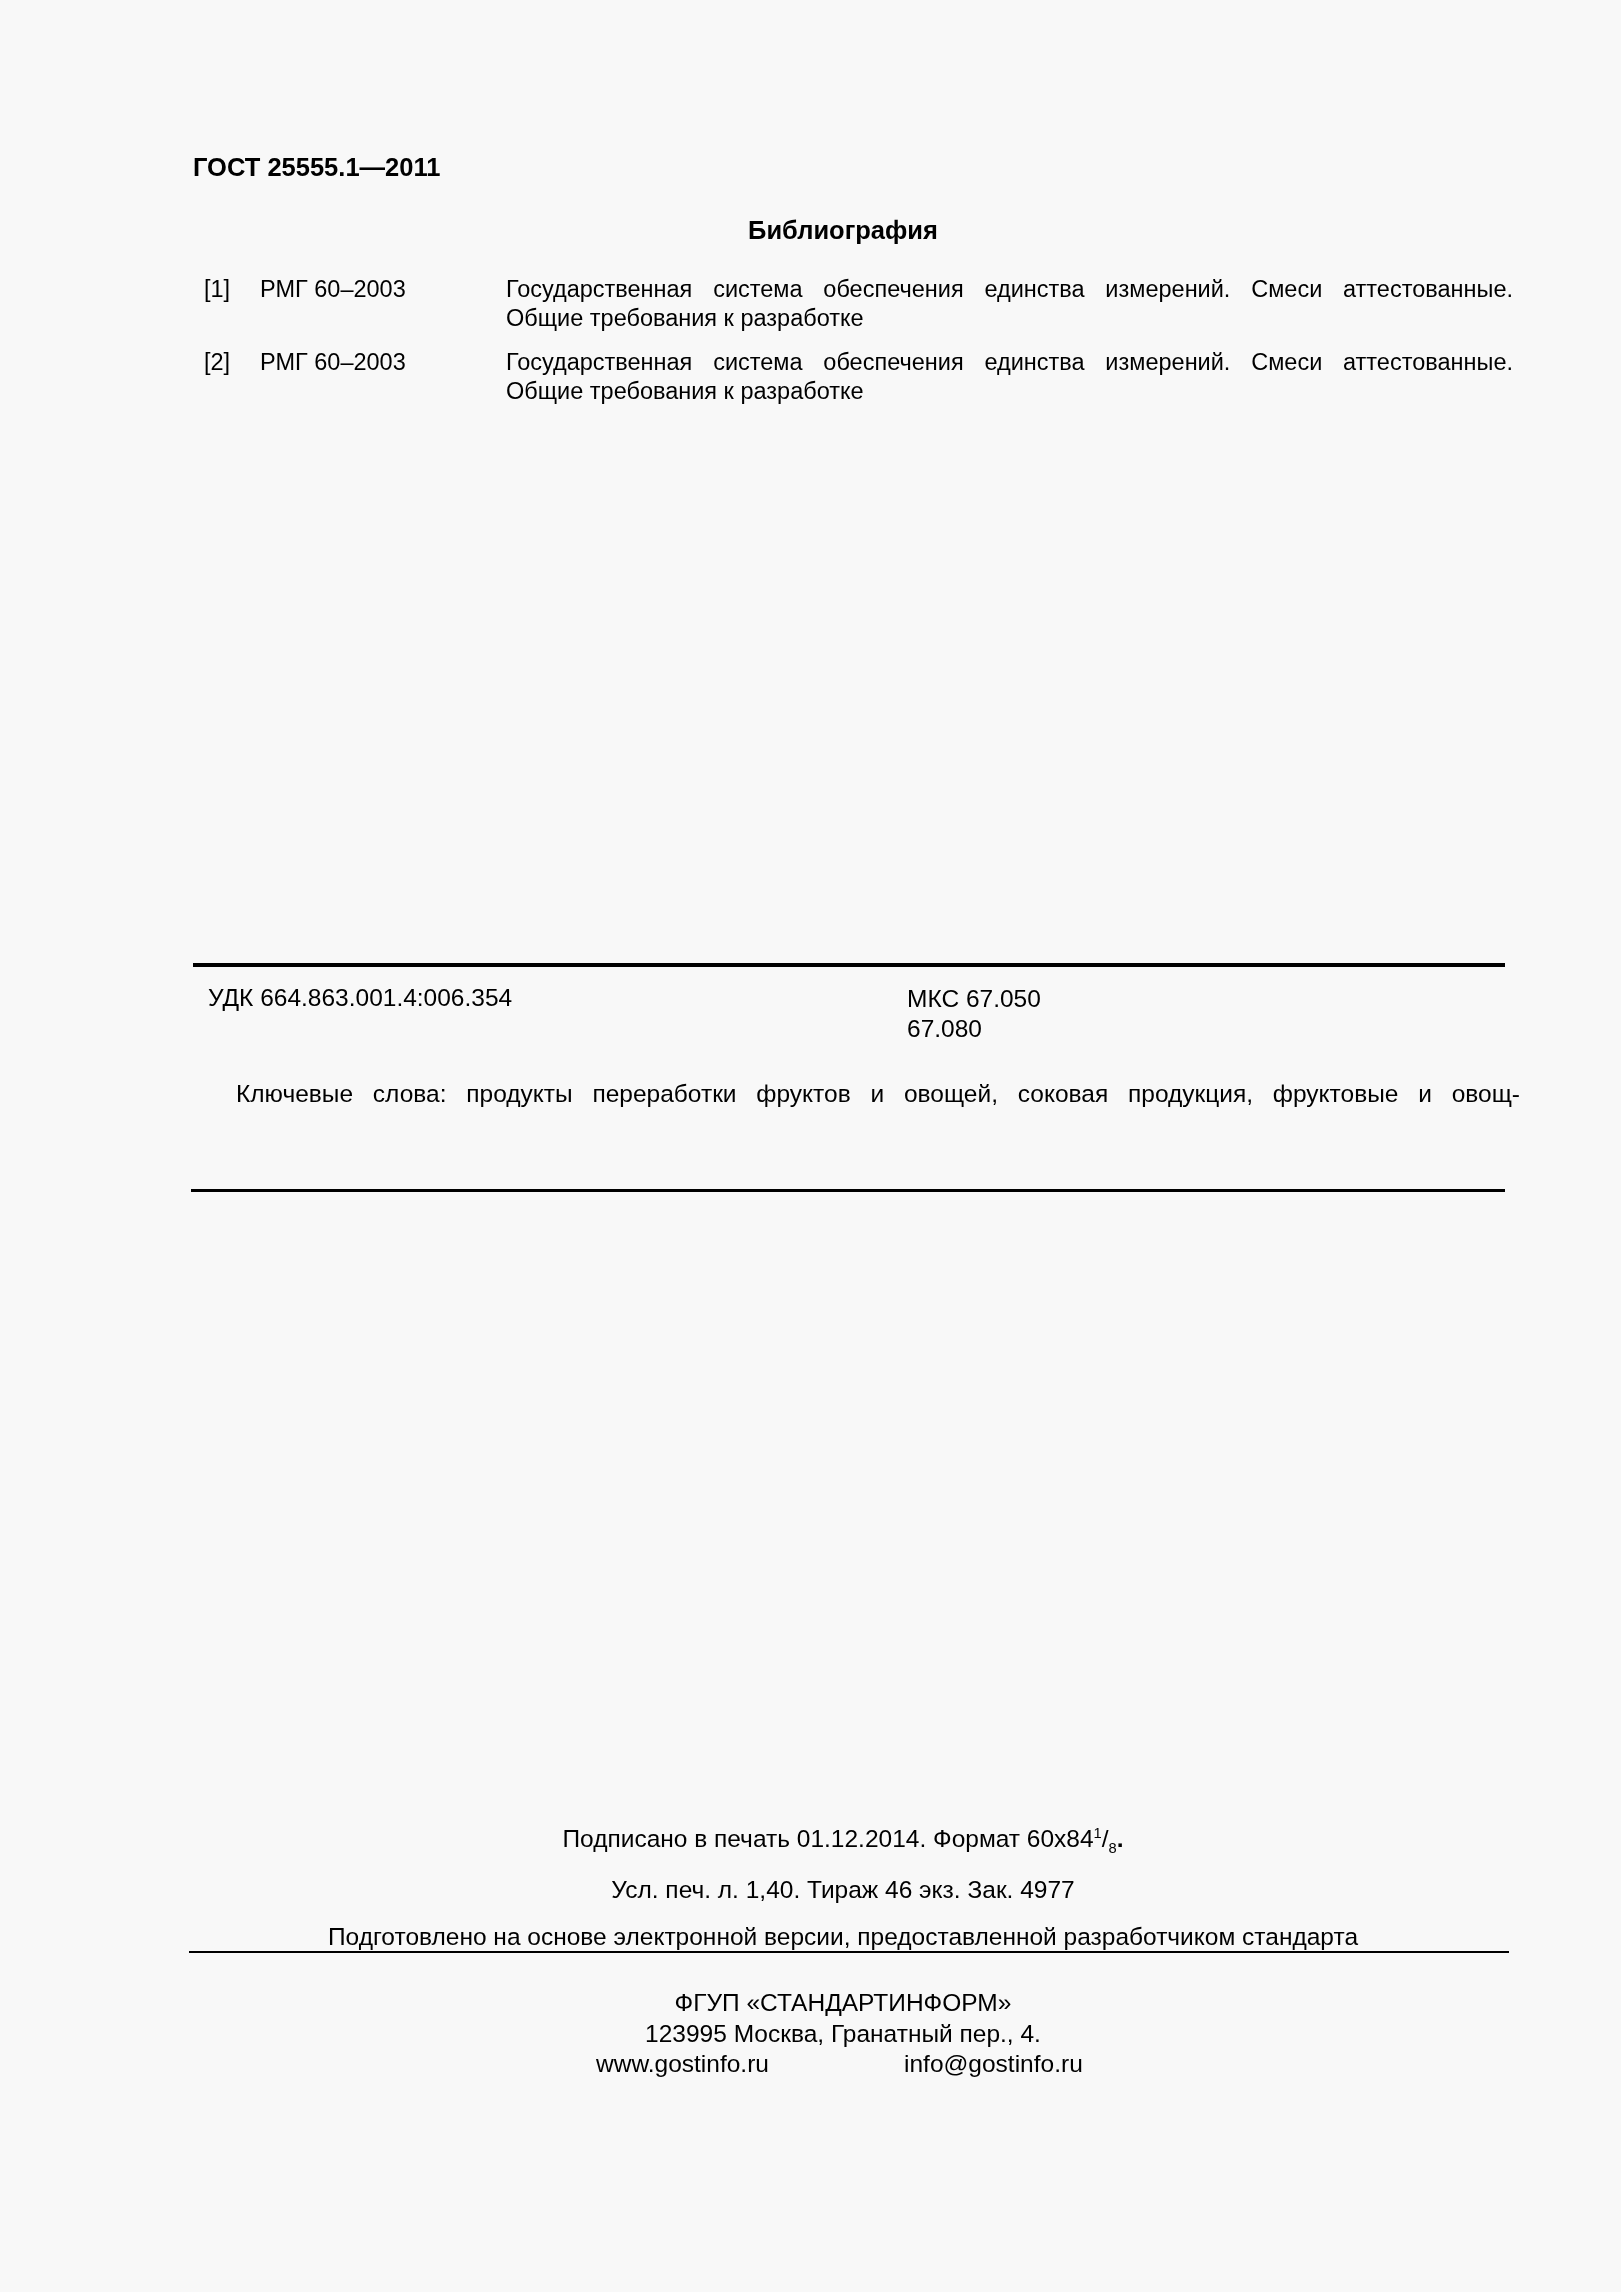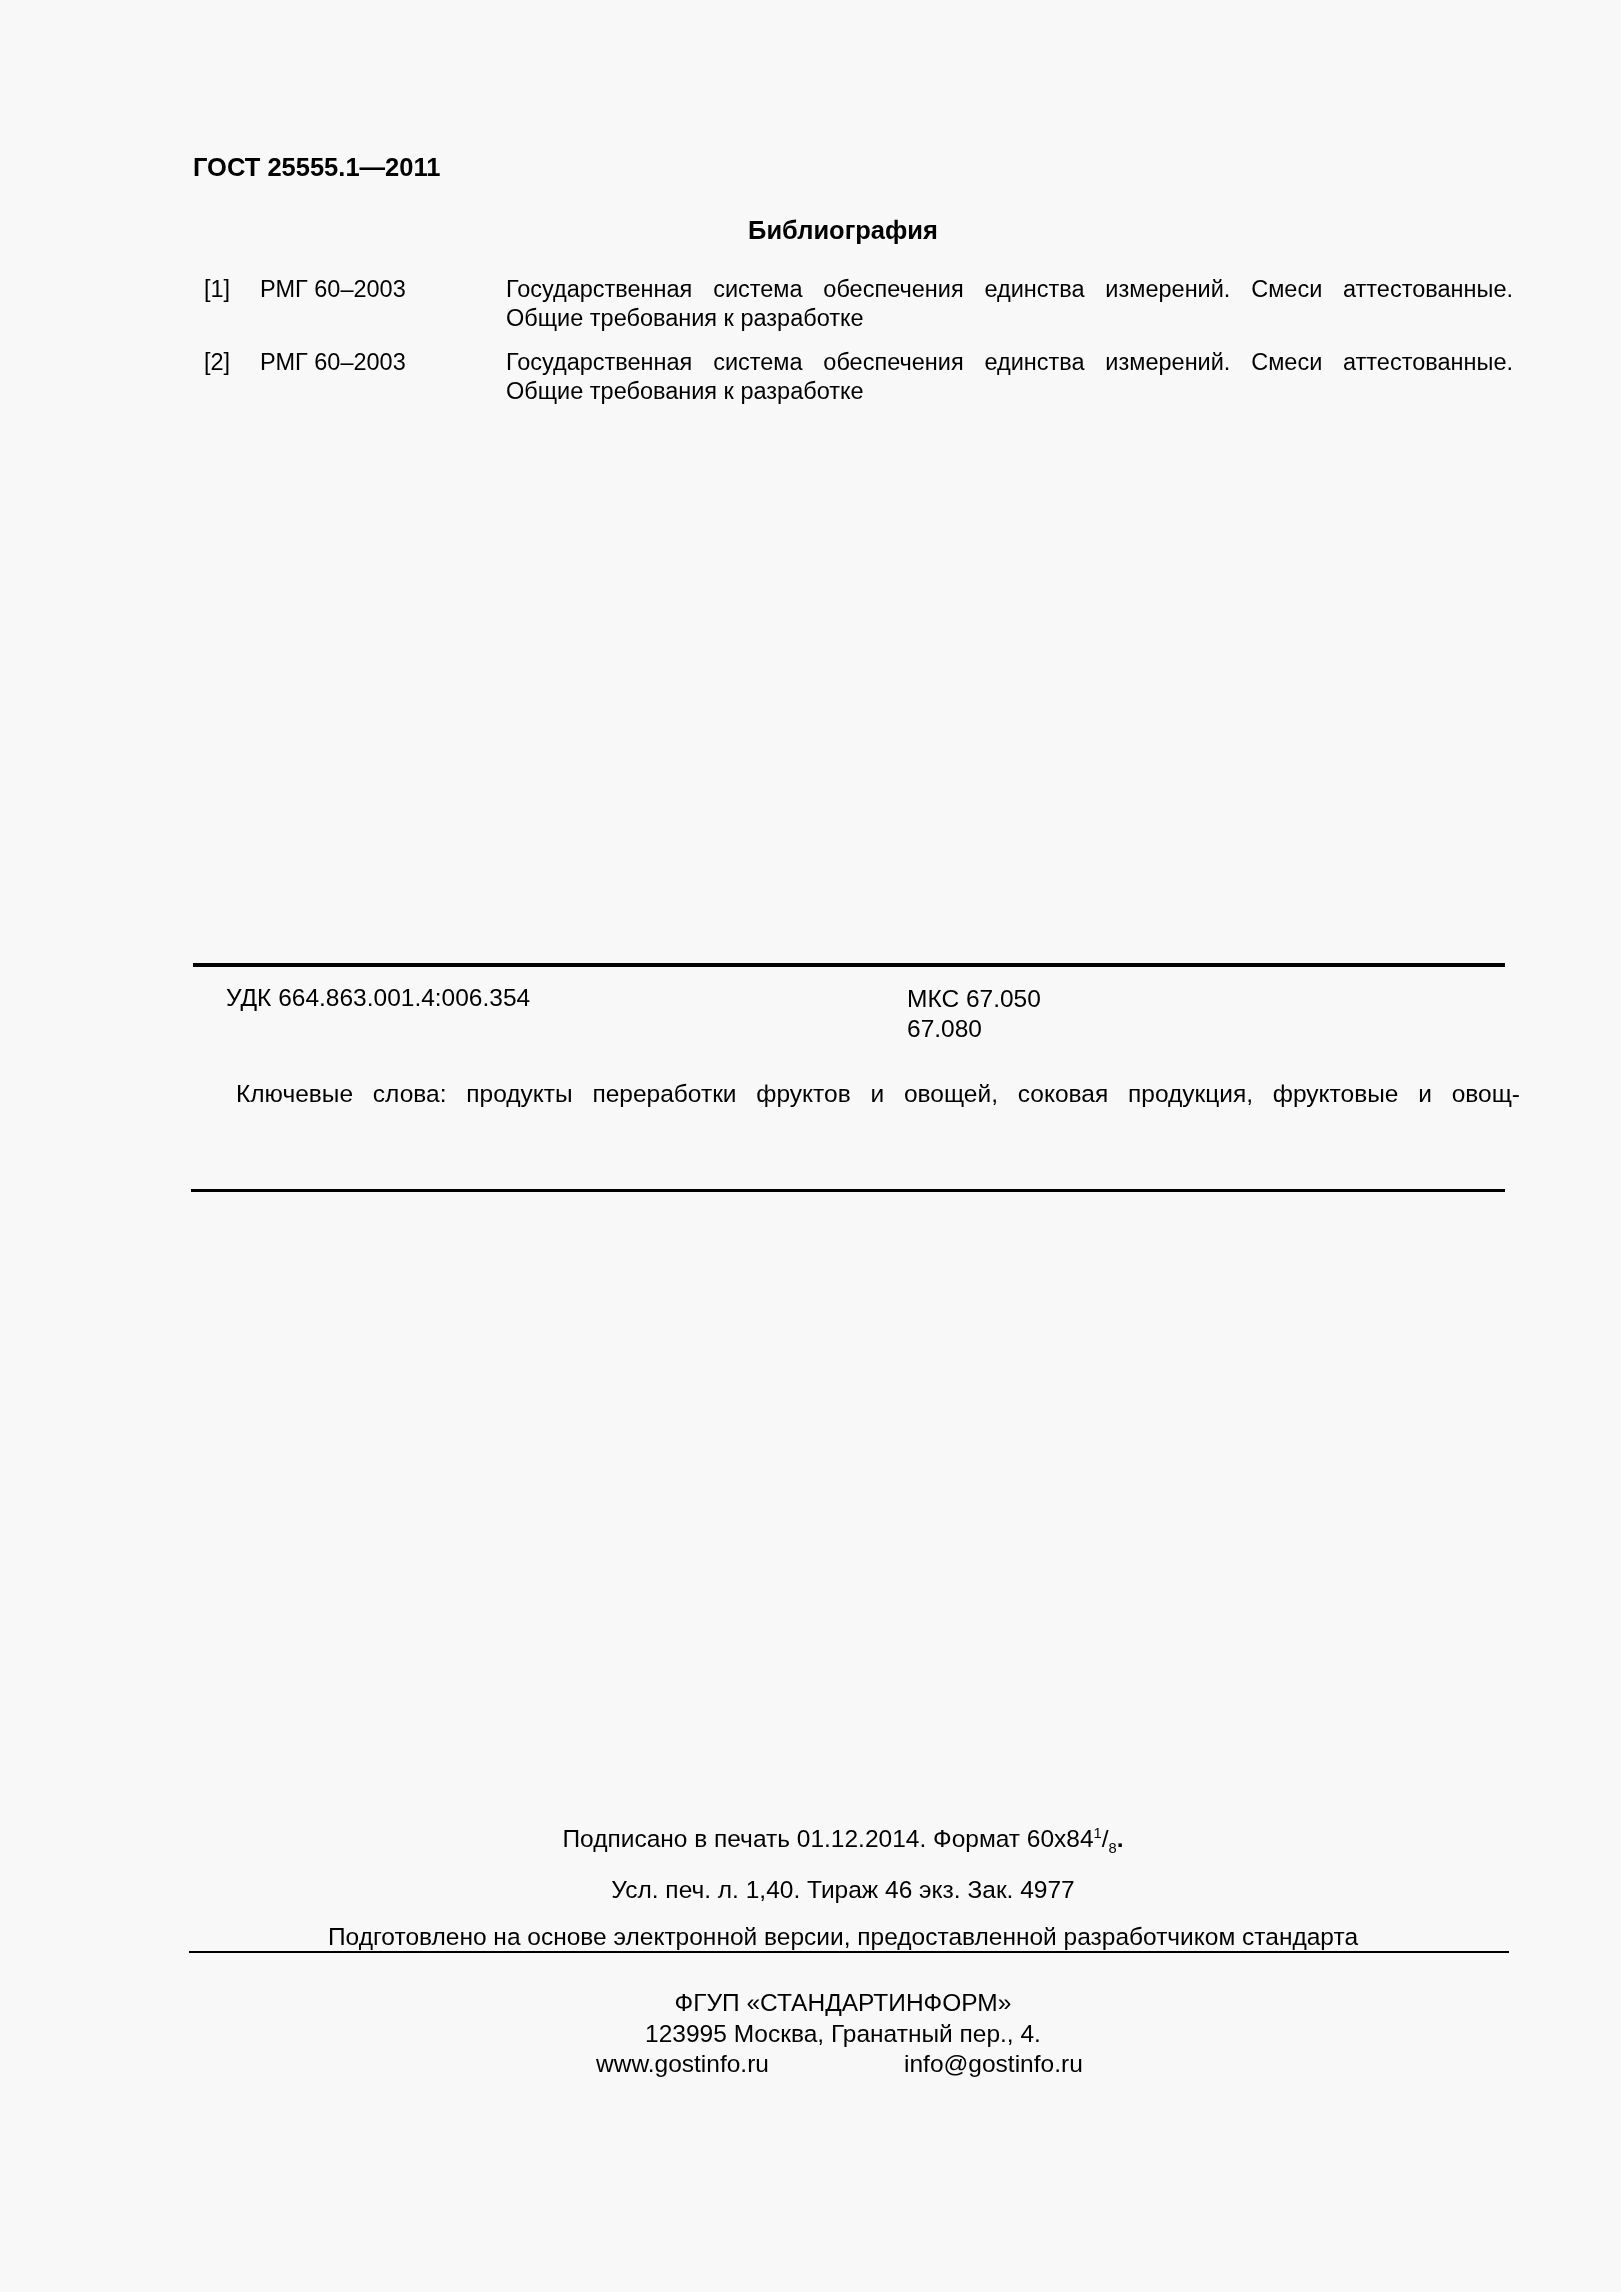--- a/index.html
+++ b/index.html
@@ -47,21 +47,21 @@
     .ref .desc .l1 { text-align: justify; text-align-last: justify; }
 
     .rule {
       position: absolute;
       background: #000;
     }
     .rule-top { left: 193px; width: 1312px; top: 963px; height: 3.9px; }
     .rule-kw { left: 191px; width: 1314px; top: 1189px; height: 2.9px; }
     .rule-footer { left: 189px; width: 1320px; top: 1951px; height: 2px; }
 
-    .udk { left: 208px; top: 984px; font-size: 24.5px; margin-left: 18px; }
+    .udk { left: 208px; top: 984px; font-size: 24.5px; }
     .mks { left: 907px; top: 984px; font-size: 24.5px; line-height: 30px; }
     .mks span { display: block; }
 
     .keywords {
       position: absolute;
       left: 208px; top: 1079px;
       width: 1284px;
       font-size: 24.5px; line-height: 30px; margin-left: 28px;
     }
     .keywords span { display: block; text-align: justify; text-align-last: justify; white-space: nowrap; }

